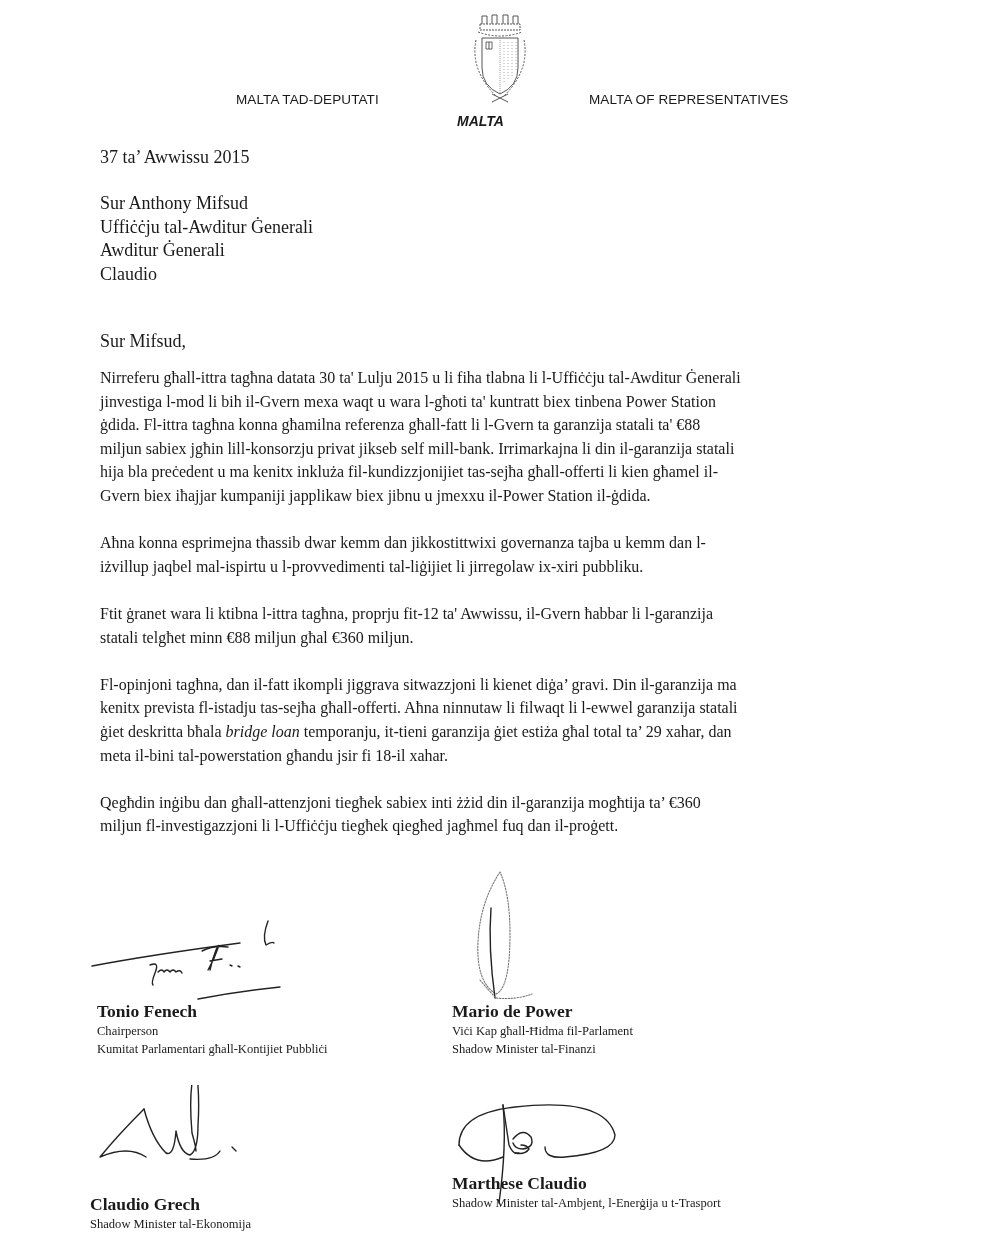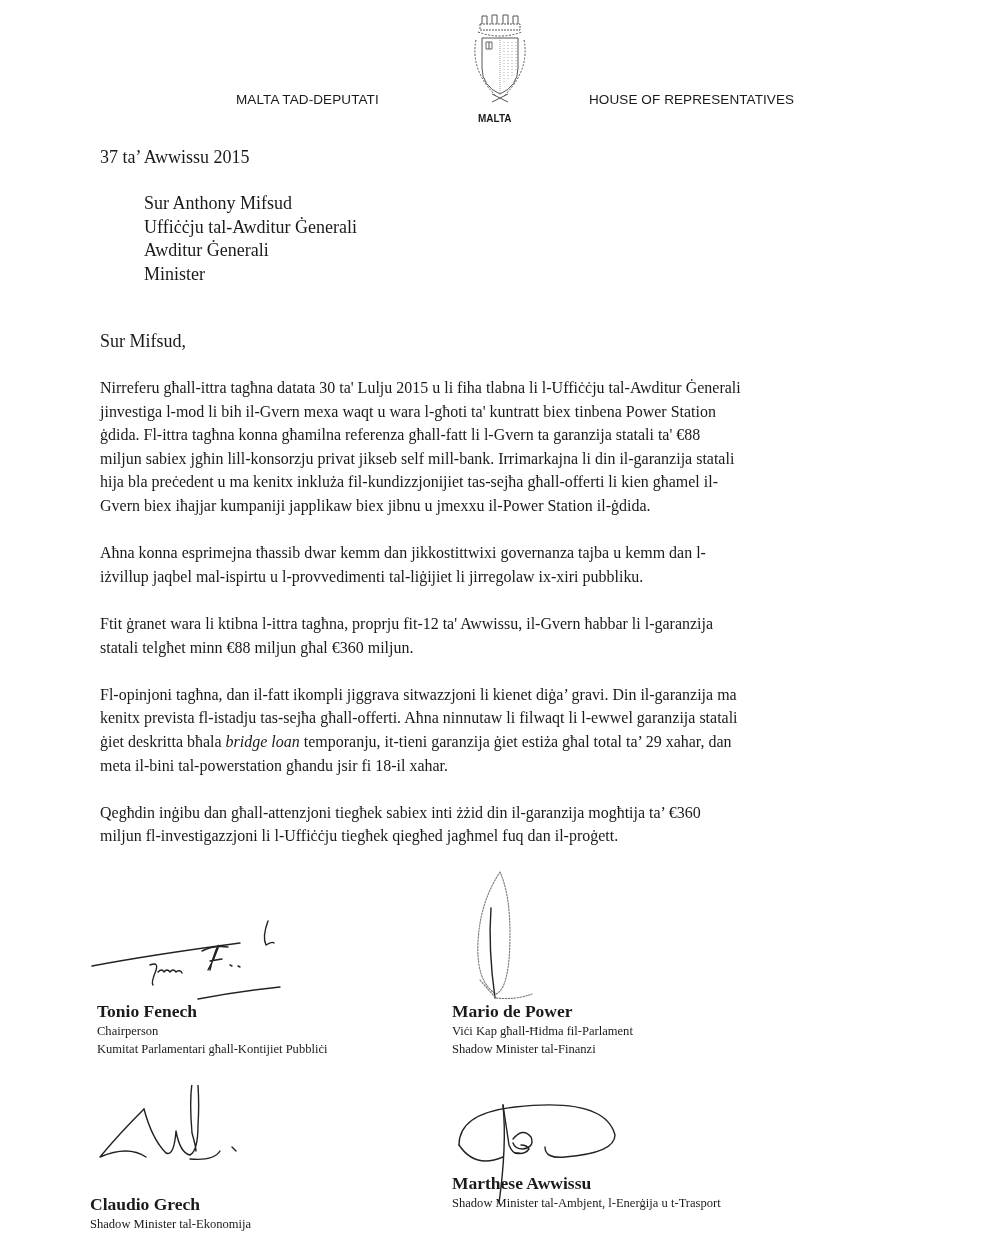--- a/index.html
+++ b/index.html
@@ -3,28 +3,28 @@
 <meta charset="utf-8">
 <style>
   html, body { margin: 0; padding: 0; background: #ffffff; }
   body { width: 1000px; height: 1234px; position: relative; overflow: hidden; color: #1a1a1a; }
   .sans { font-family: "Liberation Sans", sans-serif; }
   .serif { font-family: "Liberation Serif", serif; }
 
   .hdr-left { position: absolute; left: 236px; top: 92px; font-size: 13.5px; letter-spacing: 0.1px; }
   .hdr-right { position: absolute; left: 589px; top: 92px; font-size: 13.5px; letter-spacing: 0.1px; }
   .crest { position: absolute; left: 452px; top: 6px; width: 96px; height: 100px; }
-  .malta { position: absolute; left: 478px; top: 113px; font-size: 10px; font-weight: bold; }
+  .malta { position: absolute; left: 457px; top: 113px; font-size: 14px; font-weight: bold; font-style: italic; }
 
   .date { position: absolute; left: 100px; top: 147px; font-size: 18px; }
   .address { position: absolute; left: 100px; top: 192px; font-size: 18px; line-height: 23.5px; }
-  .address div { white-space: nowrap; margin-left: 44px; }
+  .address div { white-space: nowrap; }
   .salutation { position: absolute; left: 100px; top: 331px; font-size: 18px; text-align: right; }
 
-  .body-text { position: absolute; left: 100px; top: 376px; width: 790px; font-size: 17.2px; line-height: 23.6px; }
+  .body-text { position: absolute; left: 100px; top: 366px; width: 790px; font-size: 17.2px; line-height: 23.6px; }
   .para { margin: 0 0 23.6px 0; transform: scaleX(0.93); transform-origin: left top; width: 850px; }
   .para .line { display: block; white-space: nowrap; }
 
   .sig-block { position: absolute; }
   .sig-name { font-size: 17.5px; white-space: nowrap; font-weight: bold; }
   .sig-title { font-size: 13.5px; line-height: 18px; white-space: nowrap; transform: scaleX(0.93); transform-origin: left top; }
   .sig-svg { position: absolute; }
   .sig-svg path, .sig-svg ellipse { fill: none; stroke: #222; stroke-width: 1.4; stroke-linecap: round; stroke-linejoin: round; }
   .sig-svg .dotted { stroke: #777; stroke-dasharray: 1.5 1.5; stroke-width: 1.1; }
 </style>
@@ -53,29 +53,29 @@
         <line x1="64" y1="36" x2="64" y2="64"></line>
     </g>
 
     <path d="M24 34 q-6 30 20 56" stroke-dasharray="2 1.5"></path>
     <path d="M72 34 q6 30 -20 56" stroke-dasharray="2 1.5"></path>
     <path d="M40 96 l16 -8 M56 96 l-16 -8"></path>
   </g>
 </svg>
 <div class="malta sans">MALTA</div>
 
-<div class="hdr-right sans">HOUSE OF REPRESENTATIVES</div>
+<div class="hdr-right sans">MALTA OF REPRESENTATIVES</div>
 
 <div class="date serif">37 ta’ Awwissu 2015</div>
 
 <div class="address serif">
   <div>Sur Anthony Mifsud</div>
   <div>Uffiċċju tal-Awditur Ġenerali</div>
   <div>Awditur Ġenerali</div>
-  <div>Minister</div>
+  <div>Claudio</div>
 </div>
 
 <div class="salutation serif">Sur Mifsud,</div>
 
 <div class="body-text serif">
   <p class="para">
     <span class="line">Nirreferu għall-ittra tagħna datata 30 ta' Lulju 2015 u li fiha tlabna li l-Uffiċċju tal-Awditur Ġenerali</span>
     <span class="line">jinvestiga l-mod li bih il-Gvern mexa waqt u wara l-għoti ta' kuntratt biex tinbena Power Station</span>
     <span class="line">ġdida. Fl-ittra tagħna konna għamilna referenza għall-fatt li l-Gvern ta garanzija statali ta' €88</span>
     <span class="line">miljun sabiex jgħin lill-konsorzju privat jikseb self mill-bank. Irrimarkajna li din il-garanzija statali</span>
@@ -140,15 +140,15 @@
 </div>
 
 <svg class="sig-svg" style="left:455px; top:1095px; width:170px; height:110px;" viewBox="0 0 170 110">
   <path d="M4 50 Q4 18 60 12 Q150 2 160 40 Q160 58 110 62 Q90 64 90 52"></path>
   <path d="M4 50 Q20 74 48 62"></path>
   <path d="M48 10 q4 40 -4 98"></path>
   <path d="M48 10 l6 40 q4 10 10 8"></path>
   <path d="M58 44 q10 -12 18 -2 q4 10 -8 12 q-8 0 -10 -6 M60 58 q10 2 14 -4 q-2 -4 -8 -4"></path>
 </svg>
 <div class="sig-block serif" style="left:452px; top:1173px;">
-  <div class="sig-name">Marthese Awwissu</div>
+  <div class="sig-name">Marthese Claudio</div>
   <div class="sig-title">Shadow Minister tal-Ambjent, l-Enerġija u t-Trasport</div>
 </div>
 
 </body></html>

